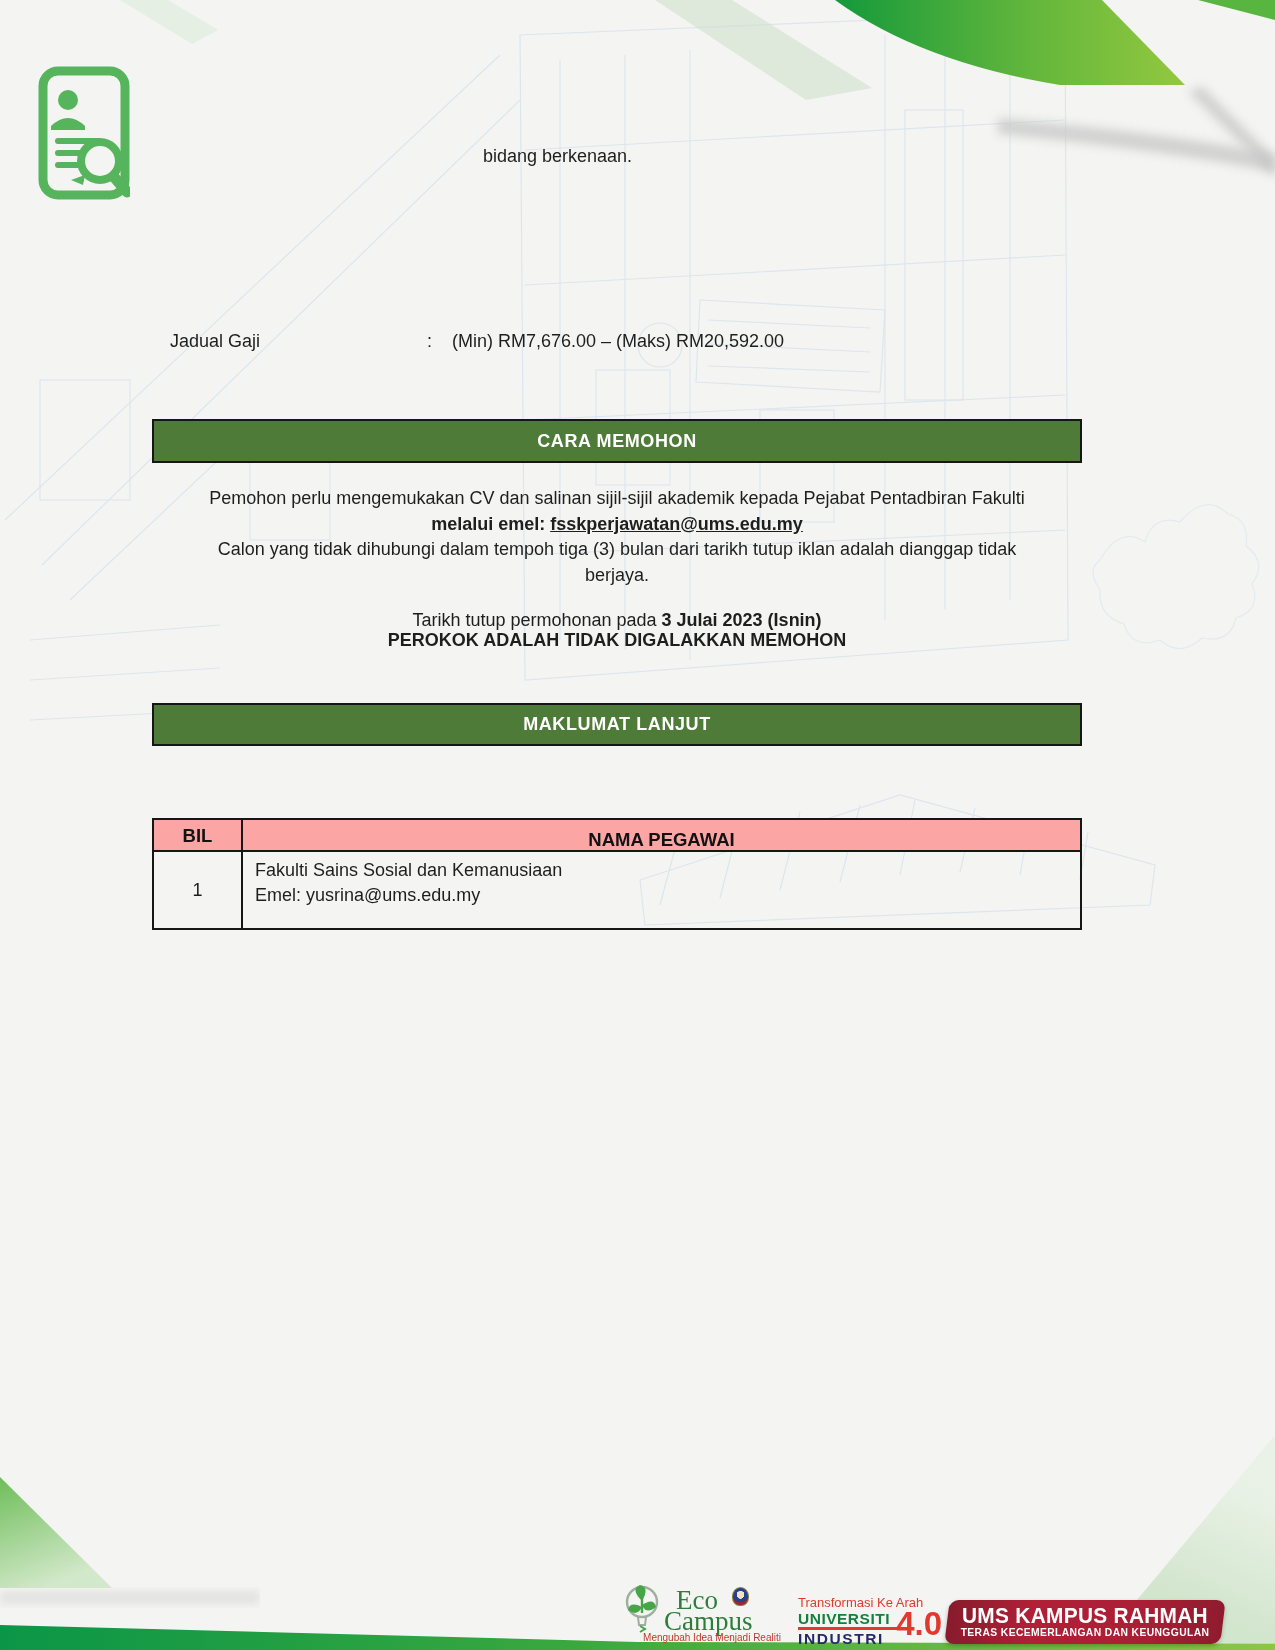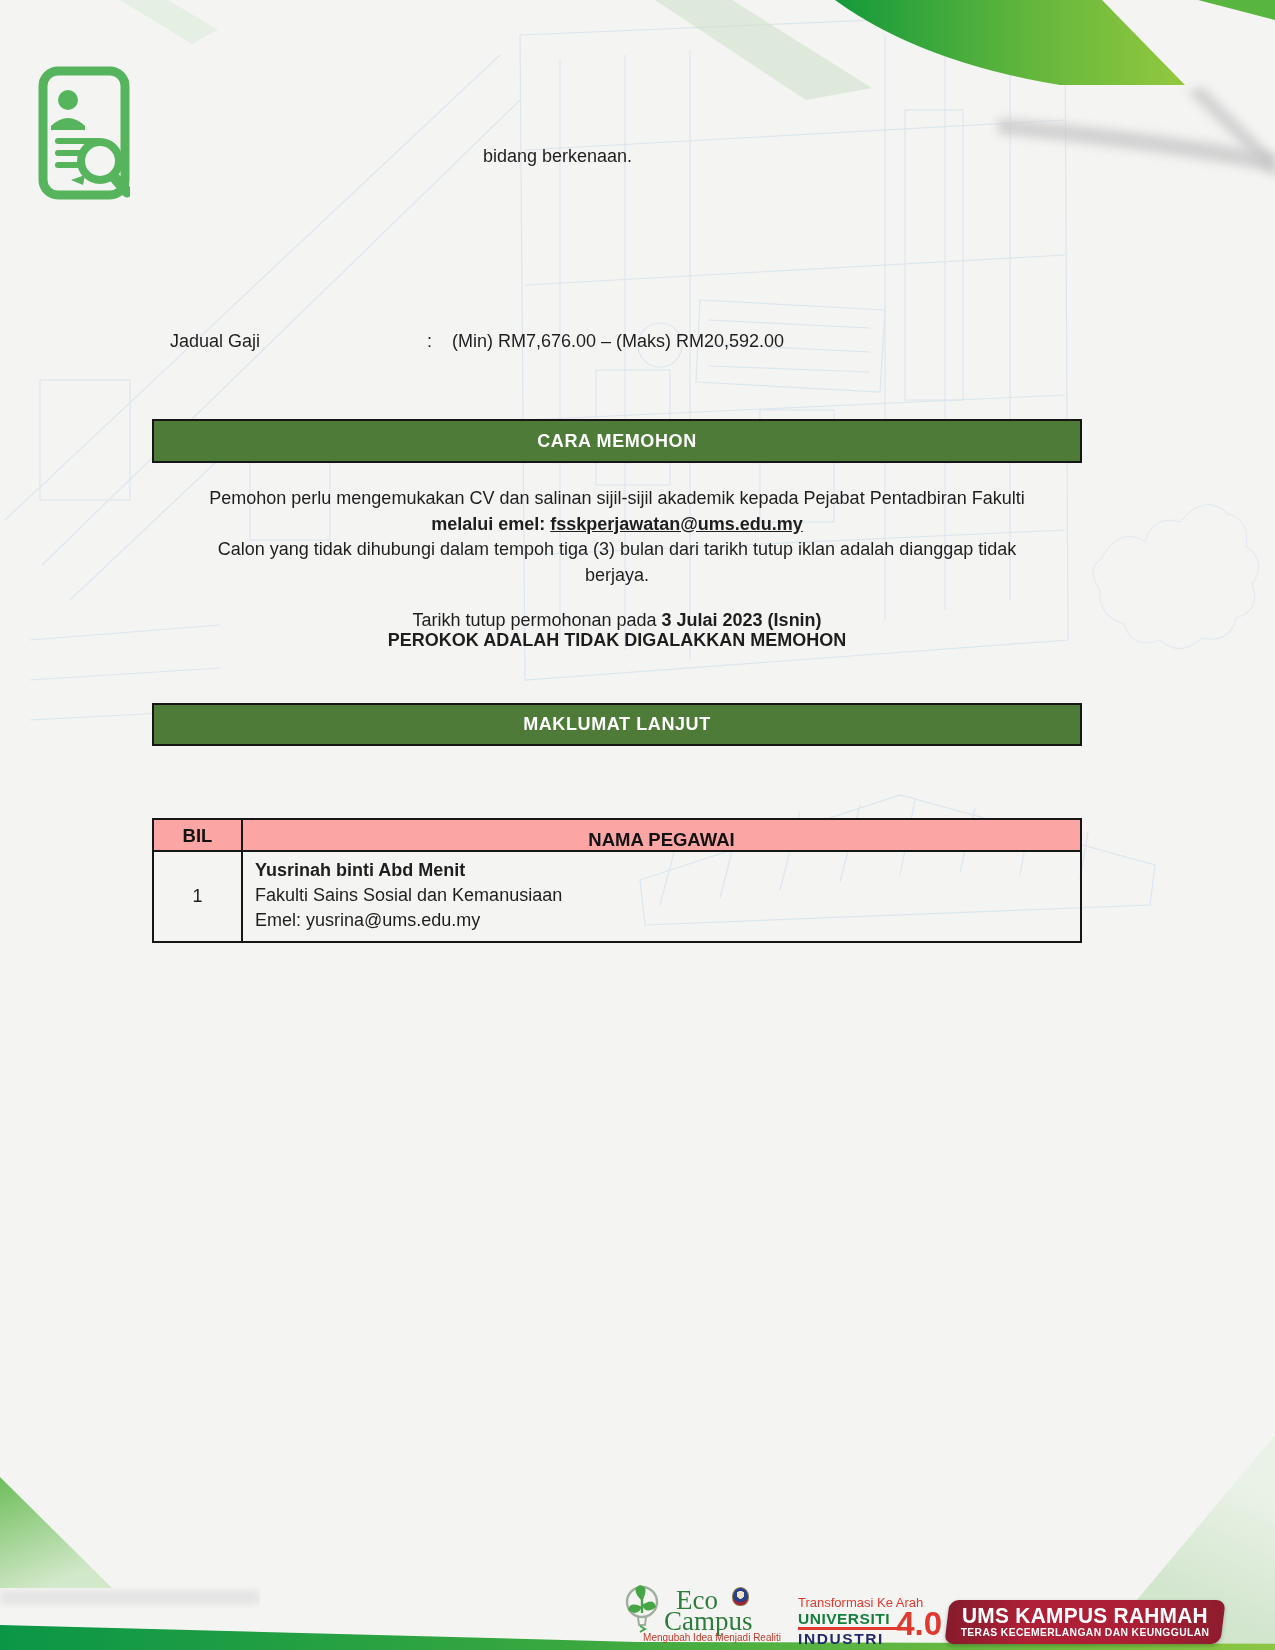--- a/index.html
+++ b/index.html
@@ -159,21 +159,20 @@
 
 
   <div class="contact-table">
     <div class="t-head">
       <div class="t-bil">BIL</div>
       <div class="t-nama">NAMA PEGAWAI</div>
     </div>
     <div class="t-row">
       <div class="r-bil">1</div>
       <div class="r-nama">
-        <div class="bold">Yusrinah binti Abd Menit</div>
         <div>Fakulti Sains Sosial dan Kemanusiaan</div>
         <div>Emel: yusrina@ums.edu.my</div>
       </div>
     </div>
   </div>
 
   <svg class="abs" style="left:0;top:1455px;" width="260" height="195" viewBox="0 0 260 195">
     <defs>
       <linearGradient id="gradFade" x1="0" y1="0" x2=".4" y2="1">
         <stop offset="0" stop-color="#5fb748"></stop>

